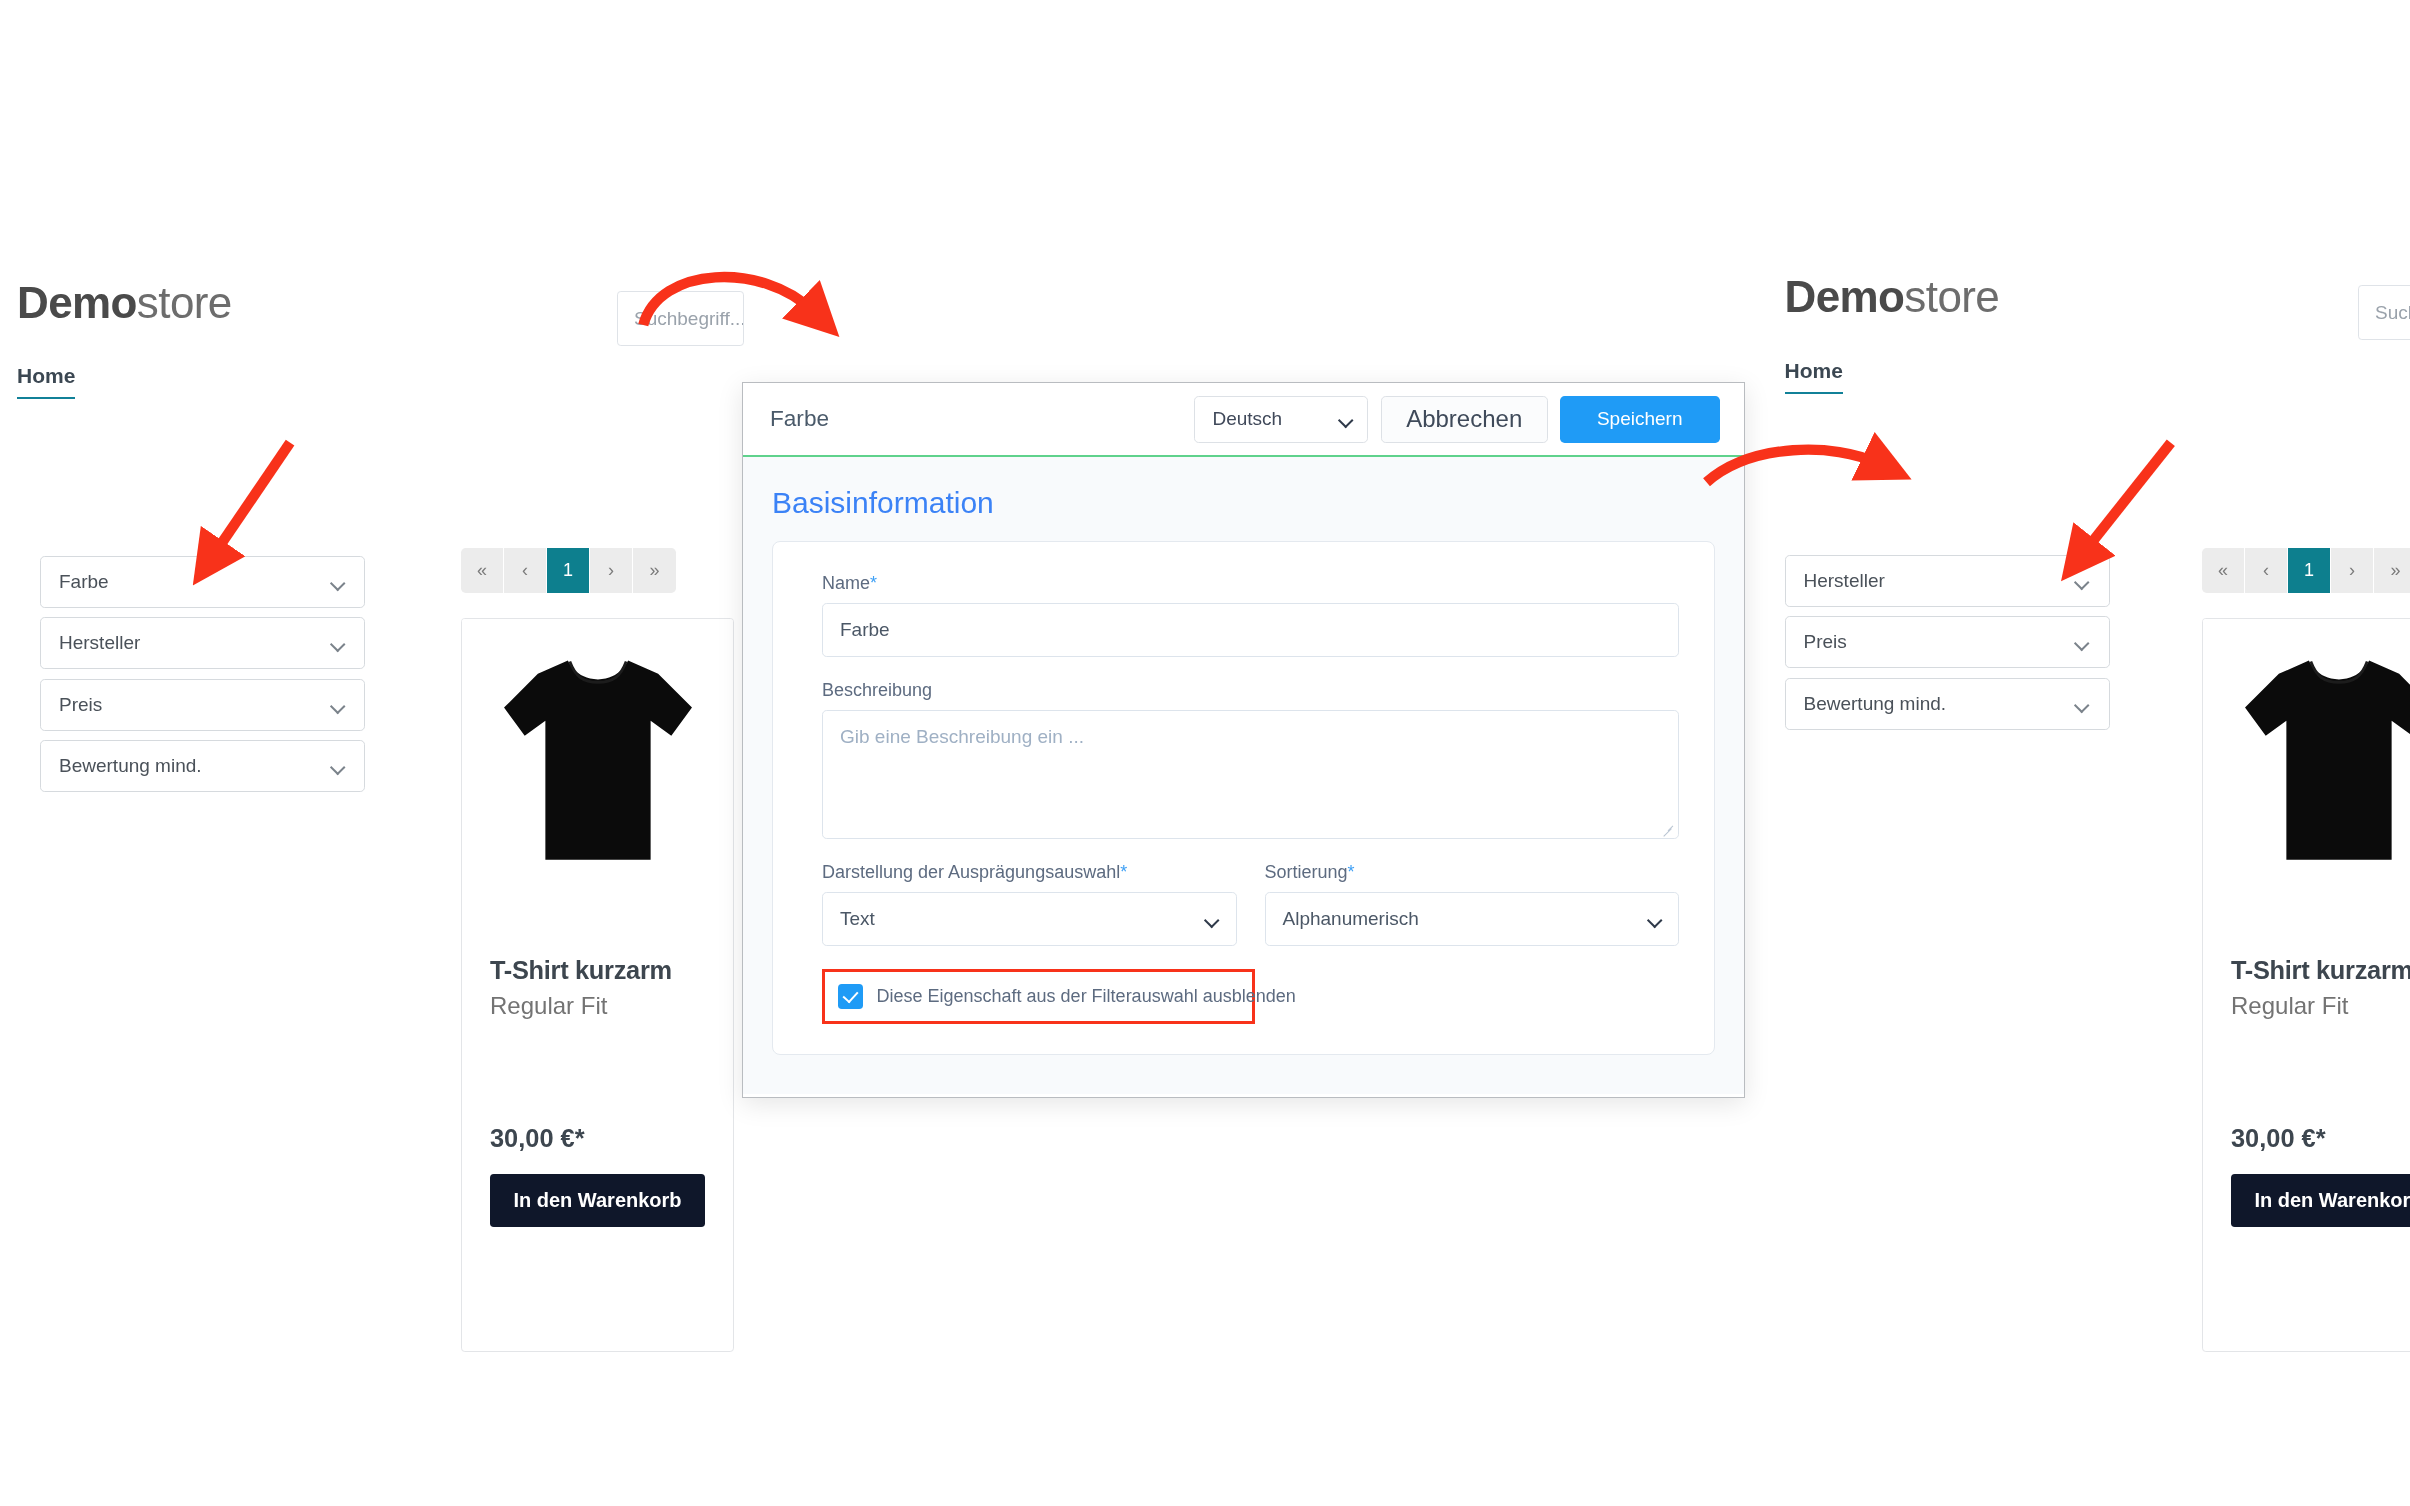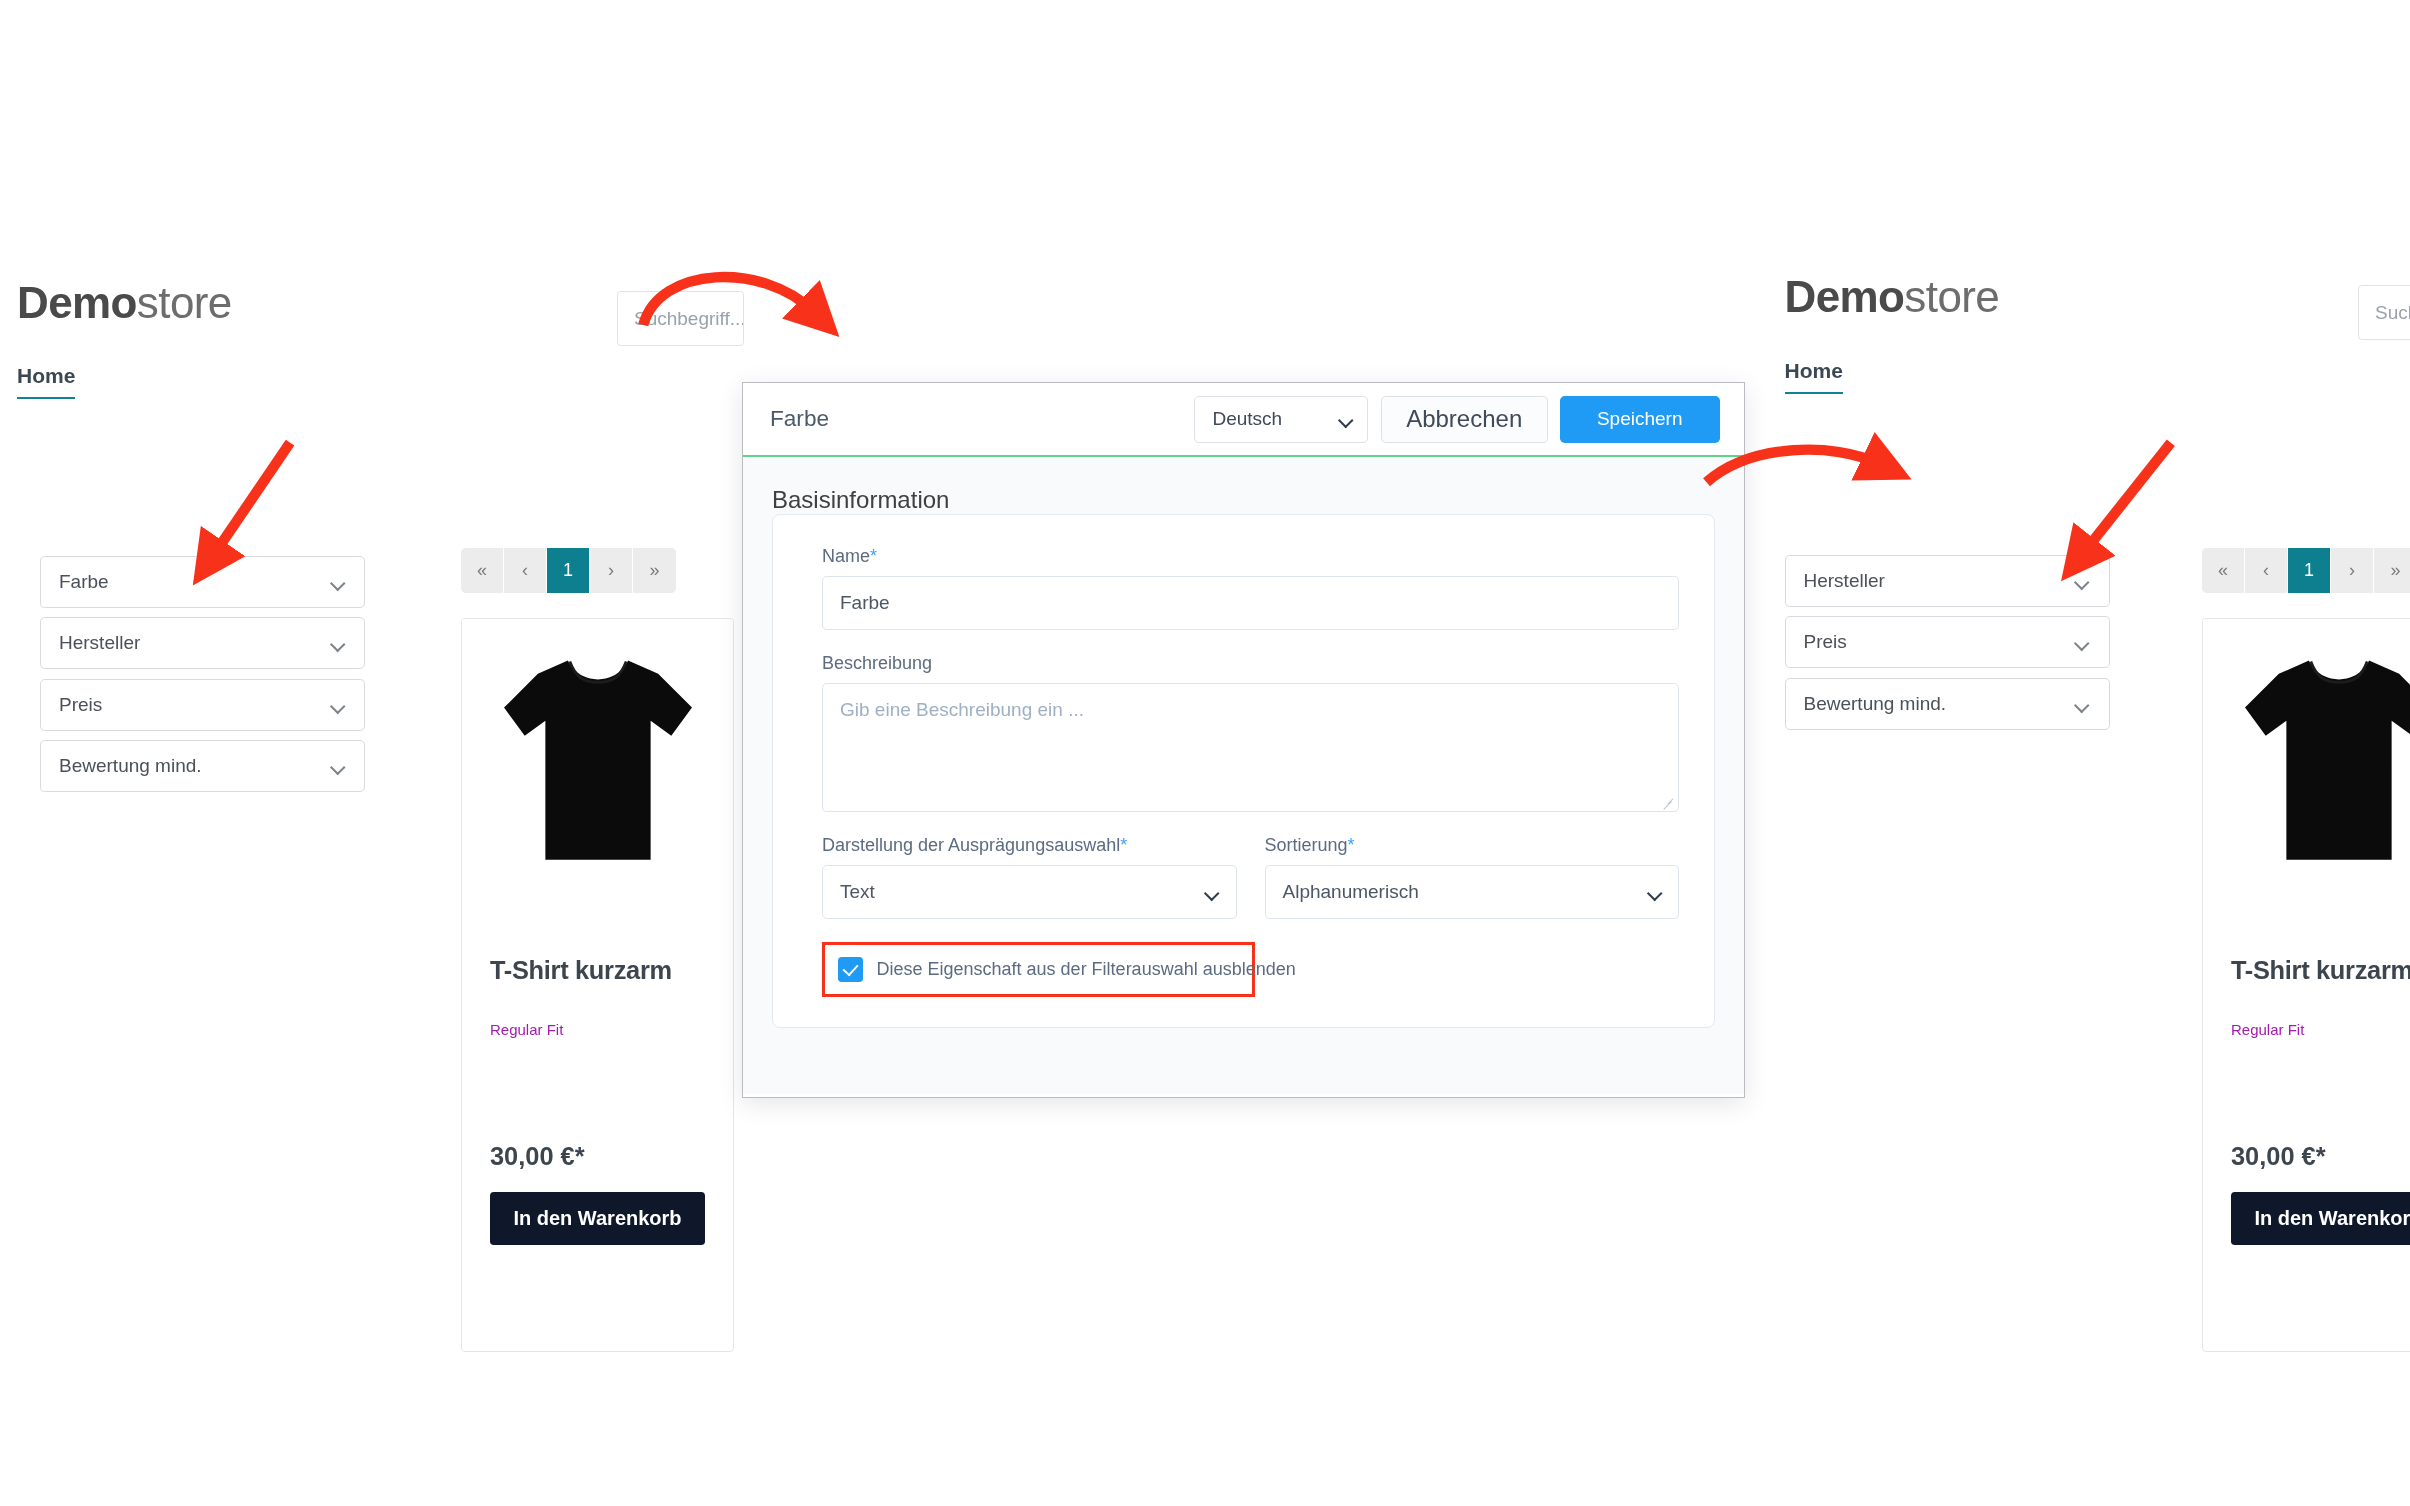--- a/index.html
+++ b/index.html
@@ -88,21 +88,21 @@
     position: absolute;
     background: #fff;
     border: 0.9px solid #e3e5e8;
     border-radius: 3.8px;
     overflow: hidden;
   }
   .card-img { position: relative; width: 100%; height: 311px; background: #fff; }
   .tshirt { position:absolute; left:50%; top: 32px; transform: translateX(-50%); }
   .card-body { padding: 26px 28px 0 28px; }
   .card-title { font-size: 25.4px; font-weight: 700; color: #3d464f; letter-spacing: -0.3px; }
-  .card-sub { font-size: 15px; color: #a21caf; margin-top: 36px; }
+  .card-sub { font-size: 24px; color: #737373; margin-top: 7px; }
   .card-price { font-size: 25.4px; font-weight: 700; color: #3d464f; margin-top: 104px; }
   .card-cta {
     margin-top: 21px;
     height: 53px;
     background: #0f172a;
     color: #fff;
     font-size: 20px; font-weight: 700;
     display: flex; align-items: center; justify-content: center;
     border-radius: 3.8px;
   }
@@ -156,21 +156,21 @@
     border-radius: 4.7px;
     background: #1f9bf6;
     font-size: 19px; color: #ffffff;
     display: flex; align-items: center; justify-content: center;
   }
   .modal-body {
     background: #f8fafc;
     height: calc(100% - 77px);
     padding: 29px 29px 0 29px;
   }
-  .section-title { font-size: 24px; color: #404040; }
+  .section-title { font-size: 30px; color: #3b82f6; margin-bottom: 21px; }
   .panel {
     background: #fff;
     border: 0.9px solid #e4e9ef;
     border-radius: 8px;
     padding: 31px 35px 30px 49px;
   }
   .fld-label { font-size: 18px; color: #5d6b80; margin-bottom: 9.4px; }
   .req { color: #3fa0f5; }
   .input {
     height: 54px;

